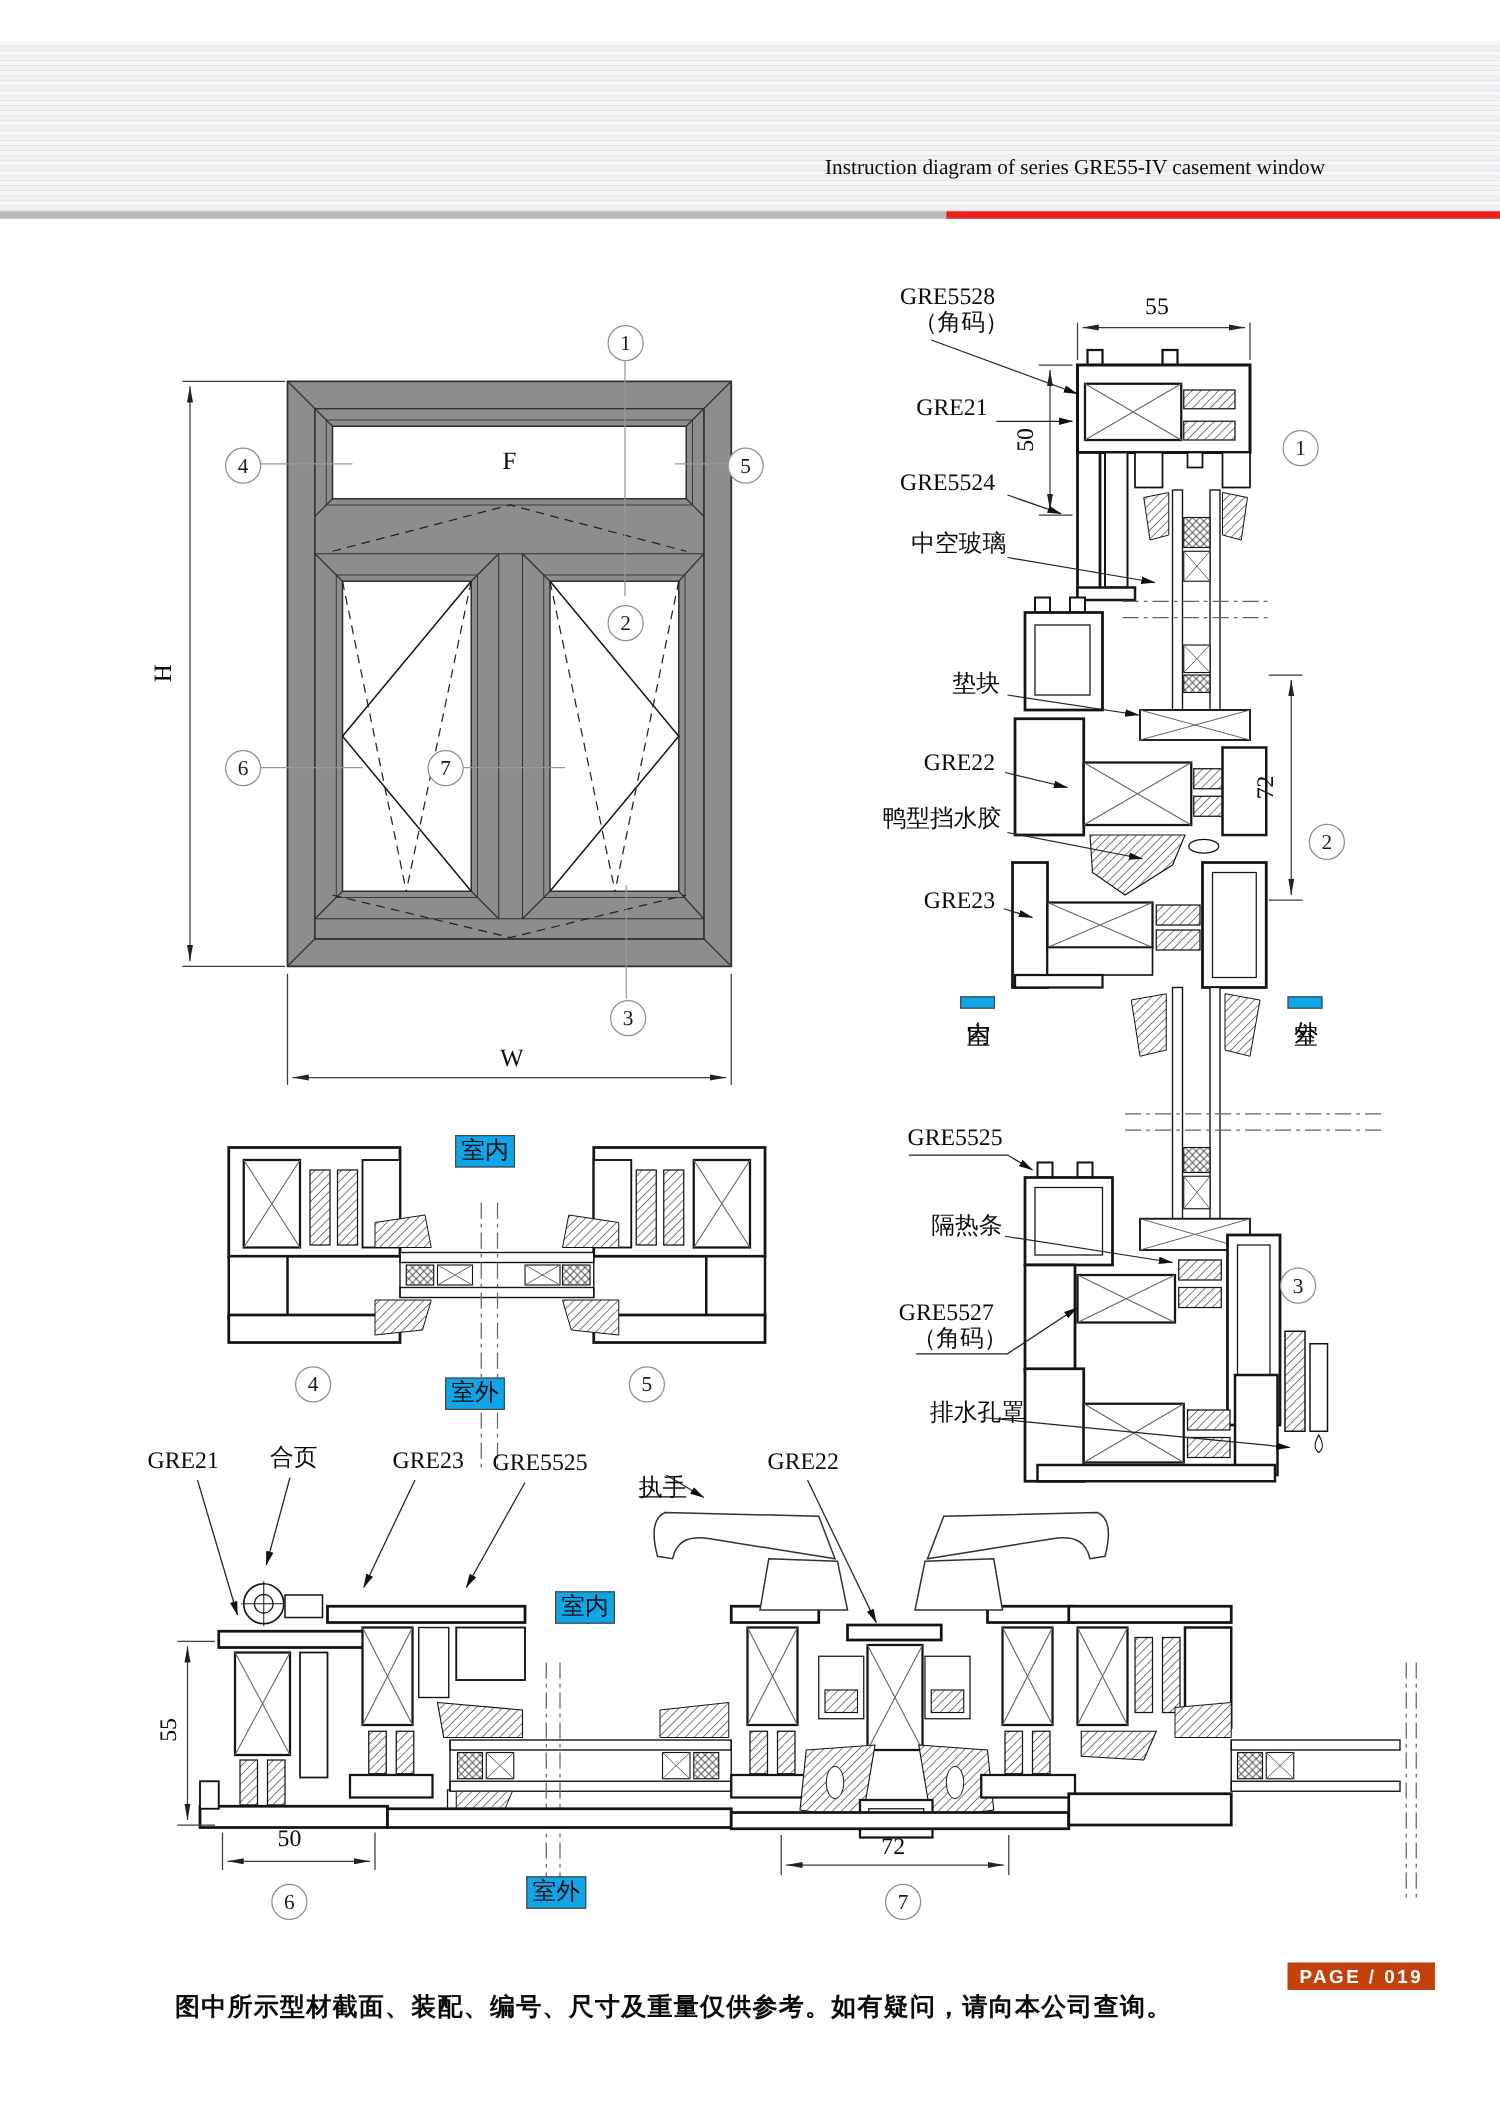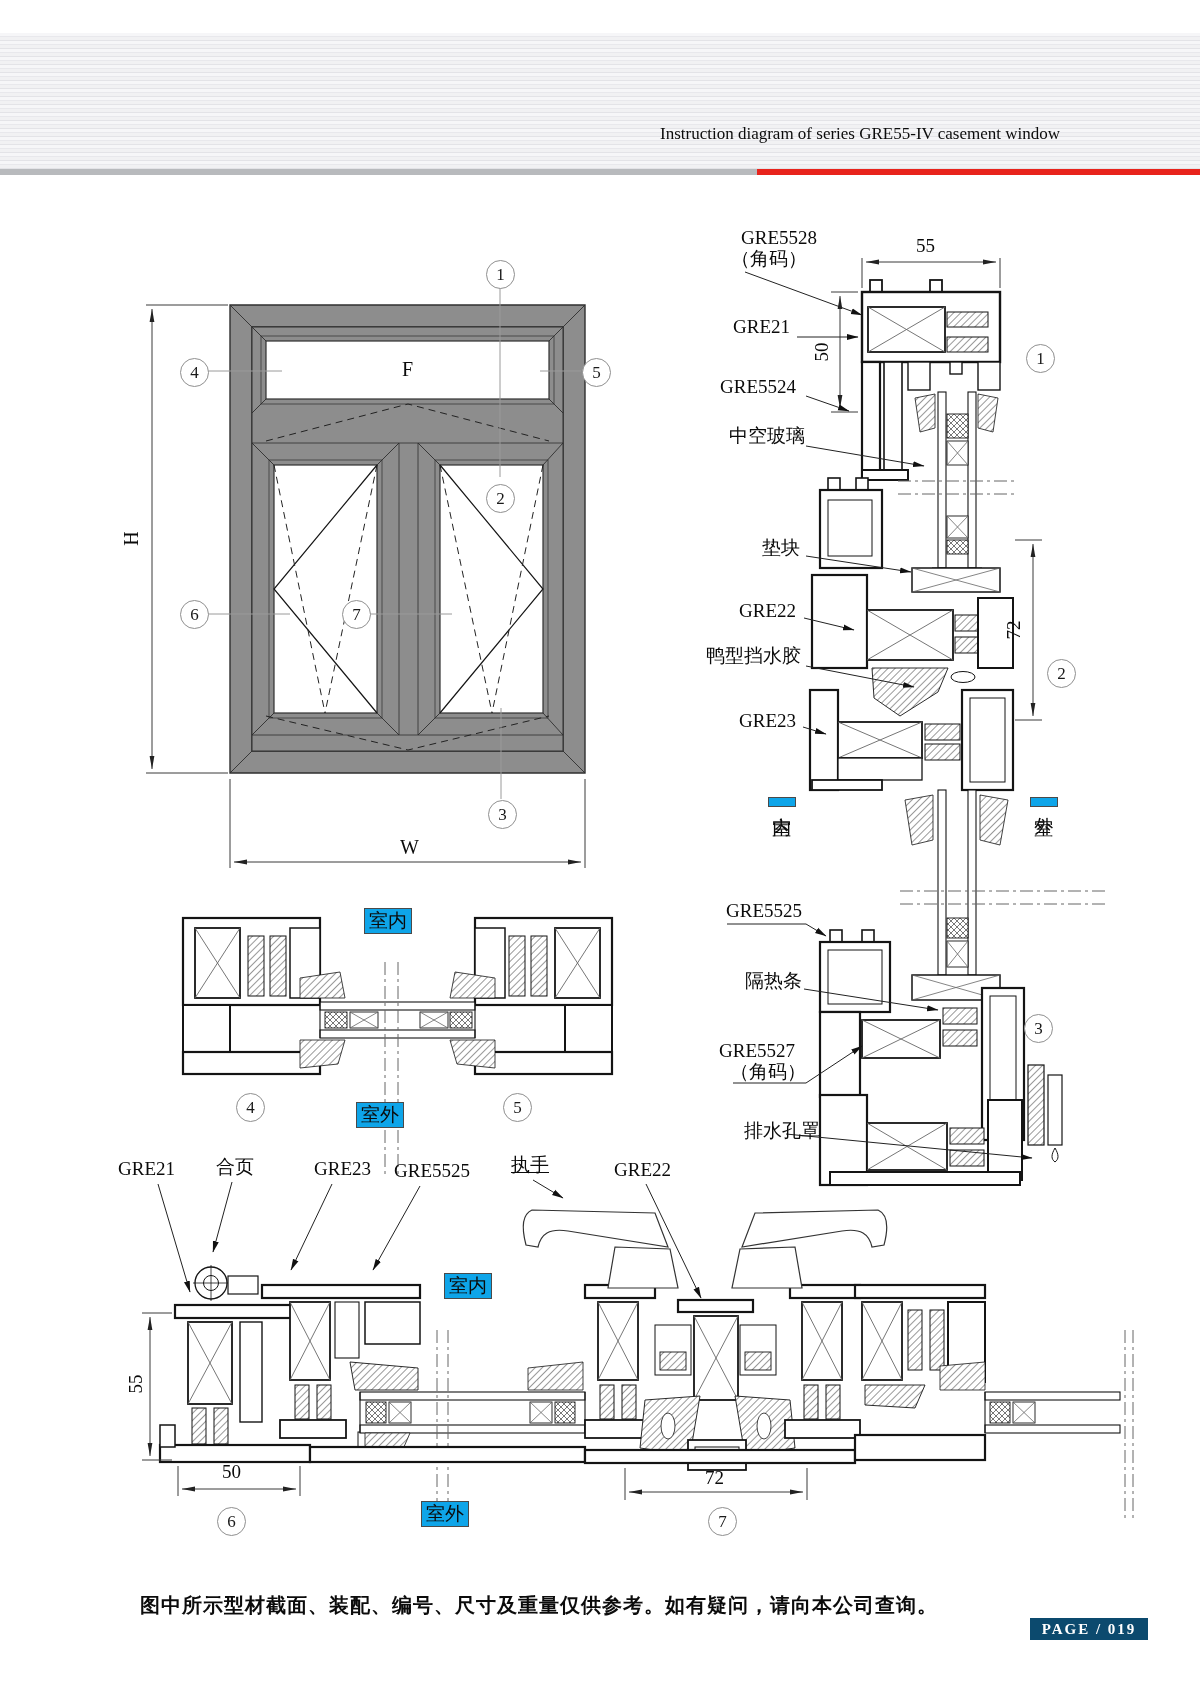--- a/index.html
+++ b/index.html
@@ -15,22 +15,22 @@
   .big{font-size:20px;}
   .rot{transform:rotate(-90deg);transform-origin:center;}
   .co{position:absolute;width:27px;height:27px;border:1.5px solid #8f8f8f;border-radius:50%;
       background:#fff;display:flex;align-items:center;justify-content:center;font-size:17px;color:#1a1a1a;}
   .areabox{position:absolute;border:1.3px solid #4a4a4a;background:#0ea5e9;font-size:19px;
       padding:1px 4px;line-height:1.15;white-space:nowrap;}
   .vert{writing-mode:vertical-rl;text-orientation:upright;padding:4px 2px;}
   .note-cn{position:absolute;left:140px;top:1592px;font-family:"Liberation Sans","DejaVu Sans",sans-serif;
       font-weight:bold;font-size:20px;letter-spacing:1px;white-space:nowrap;}
   .note-en{position:absolute;left:140px;top:1621px;font-size:20px;white-space:nowrap;}
-  .page-badge{position:absolute;left:1030px;top:1618px;width:118px;height:22px;background:#0c4a6e;
-      color:#fff;font-family:Liberation Serif, serif;font-weight:bold;font-size:15px;
+  .page-badge{position:absolute;left:1030px;top:1570px;width:118px;height:22px;background:#c2410c;
+      color:#fff;font-family:Liberation Sans, sans-serif;font-weight:bold;font-size:15px;
       letter-spacing:2px;display:flex;align-items:center;justify-content:center;}
   svg{position:absolute;left:0;top:0;}
 </style>
 </head>
 <body>
 
 <div class="page">
 
   <div class="hdr-stripes"></div>
   <div class="title-en">Instruction diagram of series GRE55-IV casement window</div>
@@ -346,40 +346,40 @@
   <div class="co" style="left:217px;top:1507px;">6</div>
   <div class="co" style="left:708px;top:1507px;">7</div>
 
   <div class="lbl" style="left:916px;top:236px;">55</div>
   <div class="lbl rot" style="left:812px;top:342px;">50</div>
   <div class="lbl rot" style="left:1004px;top:620px;">72</div>
   <div class="lbl rot" style="left:126px;top:1374px;">55</div>
   <div class="lbl" style="left:222px;top:1462px;">50</div>
   <div class="lbl" style="left:705px;top:1468px;">72</div>
 
-  <div class="lbl" style="left:741px;top:228px;text-align:center;">GRE5528</div>
+  <div class="lbl" style="left:720px;top:228px;text-align:center;">GRE5528</div>
   <div class="lbl" style="left:731px;top:249px;">（角码）</div>
   <div class="lbl" style="left:733px;top:317px;">GRE21</div>
   <div class="lbl" style="left:720px;top:377px;">GRE5524</div>
   <div class="lbl" style="left:729px;top:426px;font-family:Liberation Serif, serif;">中空玻璃</div>
   <div class="lbl" style="left:762px;top:538px;">垫块</div>
   <div class="lbl" style="left:739px;top:601px;">GRE22</div>
   <div class="lbl" style="left:706px;top:646px;">鸭型挡水胶</div>
   <div class="lbl" style="left:739px;top:711px;">GRE23</div>
   <div class="lbl" style="left:726px;top:901px;">GRE5525</div>
   <div class="lbl" style="left:745px;top:971px;">隔热条</div>
   <div class="lbl" style="left:719px;top:1041px;">GRE5527</div>
   <div class="lbl" style="left:730px;top:1062px;">（角码）</div>
   <div class="lbl" style="left:709px;top:1121px;margin-left:35px;">排水孔罩</div>
 
   <div class="lbl" style="left:118px;top:1159px;">GRE21</div>
   <div class="lbl" style="left:216px;top:1157px;">合页</div>
   <div class="lbl" style="left:314px;top:1159px;">GRE23</div>
   <div class="lbl" style="left:394px;top:1161px;">GRE5525</div>
-  <div class="lbl" style="left:511px;top:1155px;text-decoration:underline;">执手</div>
+  <div class="lbl" style="left:511px;top:1181px;text-decoration:underline;">执手</div>
   <div class="lbl" style="left:614px;top:1160px;">GRE22</div>
 
   <div class="areabox vert" style="left:768px;top:797px;">室内</div>
   <div class="areabox vert" style="left:1030px;top:797px;">室外</div>
   <div class="areabox" style="left:364px;top:908px;">室内</div>
   <div class="areabox" style="left:356px;top:1102px;">室外</div>
   <div class="areabox" style="left:444px;top:1273px;">室内</div>
   <div class="areabox" style="left:421px;top:1501px;">室外</div>
 
   <div class="note-cn">图中所示型材截面、装配、编号、尺寸及重量仅供参考。如有疑问，请向本公司查询。</div>

